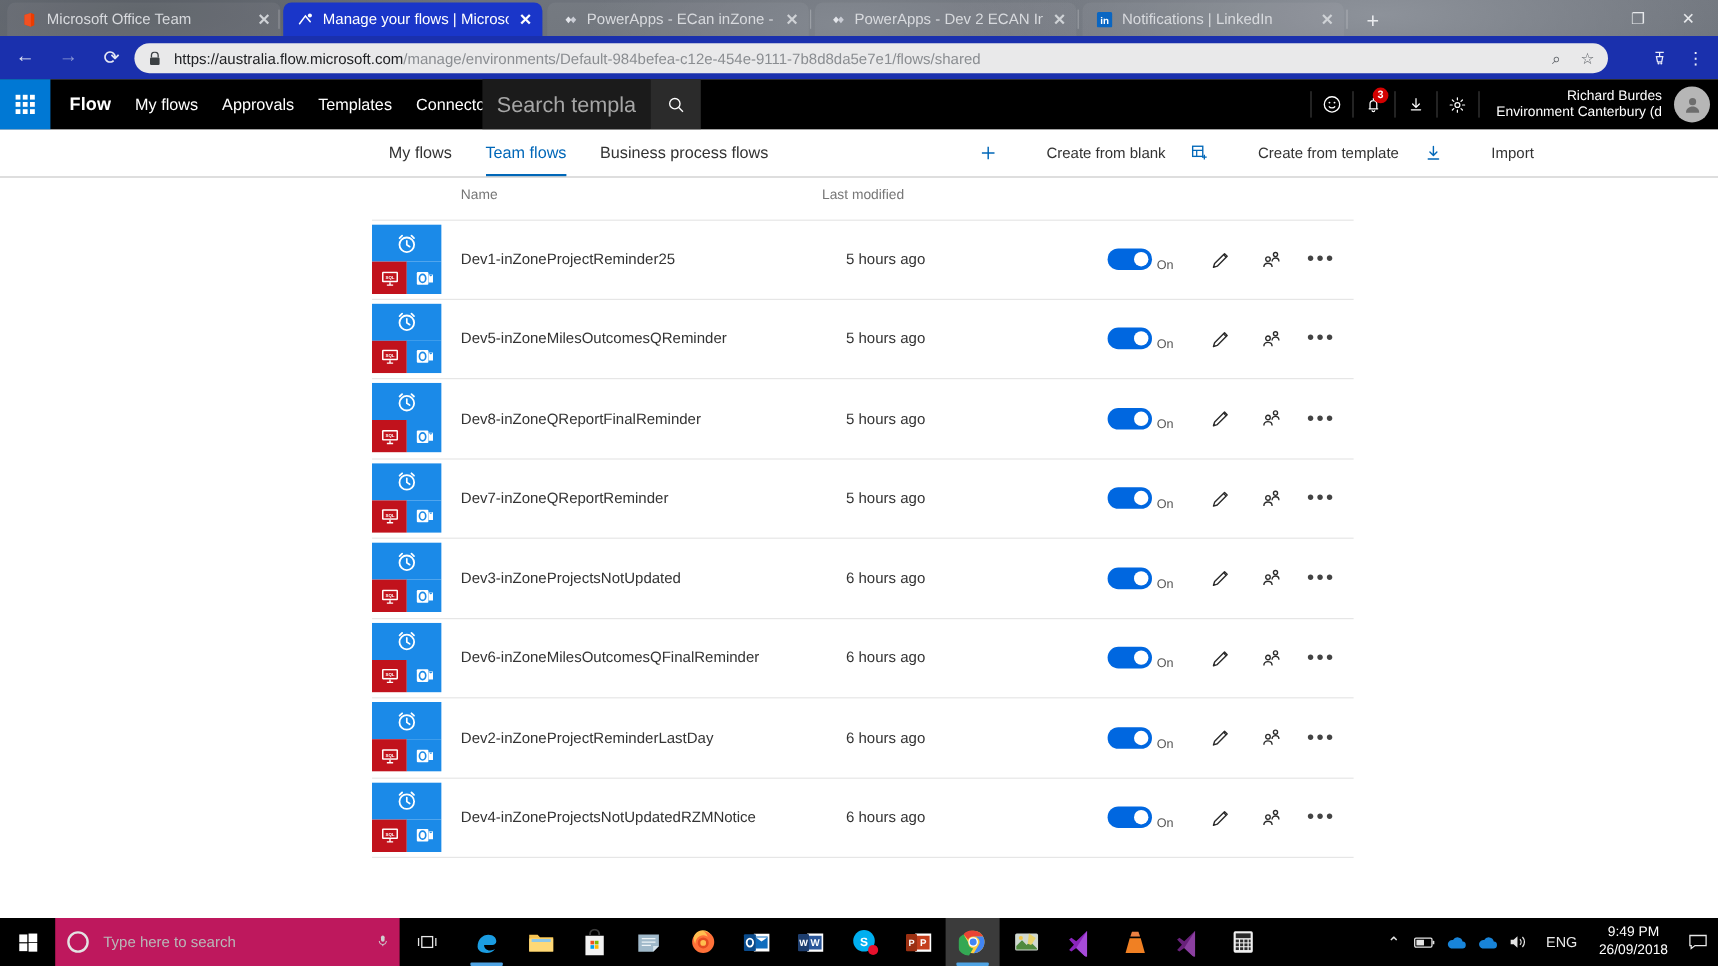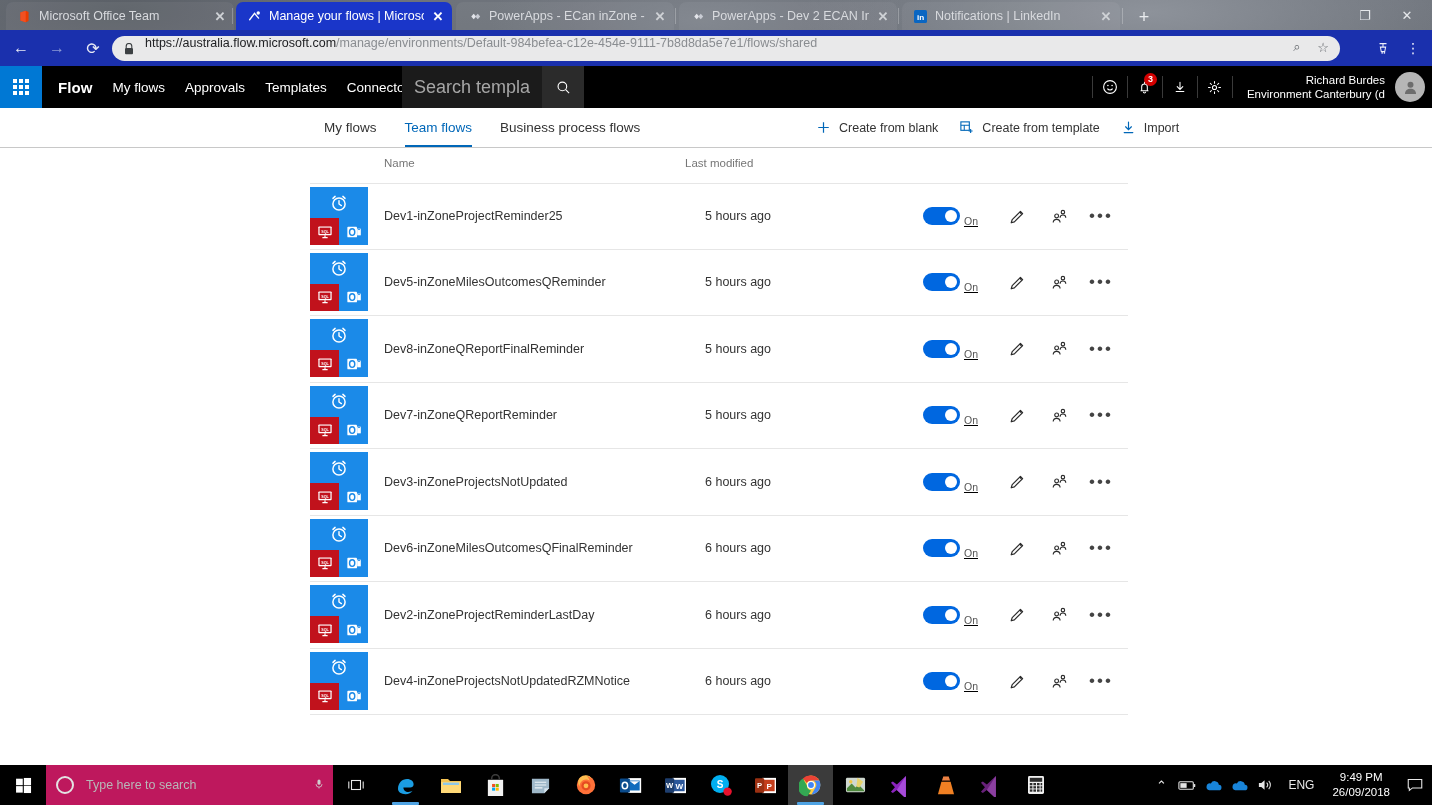--- a/index.html
+++ b/index.html
@@ -72,21 +72,21 @@
     display: flex; align-items: center;
   }
   .navbtn {
     width: 30px; height: 30px; margin-left: 6px; color: #e8eaf5;
     display: flex; align-items: center; justify-content: center; font-size: 16px;
   }
   .navbtn.dim { color: #8d9ad6; }
   .omnibox {
     position: absolute; left: 112px; top: 6px; width: 1228px; height: 25px;
     background: #e9e9ea; border-radius: 13px;
-    display: flex; padding: 0 4px 0 12px;
+    display: flex; align-items: center; padding: 0 4px 0 12px;
   }
   .lockicon { flex: 0 0 14px; color: #3c4043; font-size: 10px; margin-right: 7px; display:flex; align-items:center;}
   .urltext {
     flex: 1 1 auto; font-size: 12.5px; color: #8a8d91; white-space: nowrap; overflow: hidden;
   }
   .urltext .host { color: #202124; }
   .omniicon {
     flex: 0 0 26px; width: 26px; height: 22px; display: flex; align-items: center;
     justify-content: center; color: #5f6368; font-size: 13px;
   }
@@ -159,21 +159,21 @@
     position: relative; display: flex; align-items: center; height: 39px;
     padding: 0 14px; font-size: 13.5px; color: #333333;
   }
   .pivot.sel { color: #0067b8; }
   .pivot.sel::after {
     content: ""; position: absolute; left: 14px; right: 14px; bottom: 0; height: 2px; background: #0067b8;
   }
   .cmds { position: absolute; left: 805px; top: 0; display: flex; align-items: center; height: 39px; }
   .cmd {
     display: flex; align-items: center; height: 39px; padding: 0 10px;
-    font-size: 12.5px; color: #333333; white-space: nowrap;
+    font-size: 12.5px; color: #333333; white-space: nowrap; gap: 33px;
   }
   .cmd .cicon {
     width: 17px; height: 17px; margin-right: 7px; color: #0067b8;
     display: flex; align-items: center; justify-content: center; font-size: 14px;
   }
 
   
   .tablewrap { position: absolute; left: 0; top: 81px; width: 1432px; }
   .hline { position: absolute; left: 0; top: 0; width: 1432px; height: 1px; background: #c8c8c8; }
   .thead {
@@ -206,21 +206,21 @@
     position: absolute; left: 74px; font-size: 12.5px; color: #333333; white-space: nowrap;
   }
   .cellmod {
     position: absolute; left: 395px; font-size: 12.5px; color: #333333; white-space: nowrap;
   }
 
   .rowactions {
     position: absolute; right: 6px; display: flex; align-items: center; gap: 0px;
   }
   .toggle {
-    display: flex; align-items: flex-end; margin-right: 18px; text-decoration: underline;
+    display: flex; align-items: flex-end; margin-right: 18px;
   }
   .switch {
     width: 37px; height: 18px; border-radius: 9px; background: #0067e0;
     position: relative; display: inline-block;
   }
   .switch .knob {
     position: absolute; right: 3px; top: 3px; width: 12px; height: 12px;
     border-radius: 50%; background: #ffffff;
   }
   .togglelabel { font-size: 10.5px; color: #555555; margin-left: 4px; line-height: 18px; position: relative; top: 5px; }

